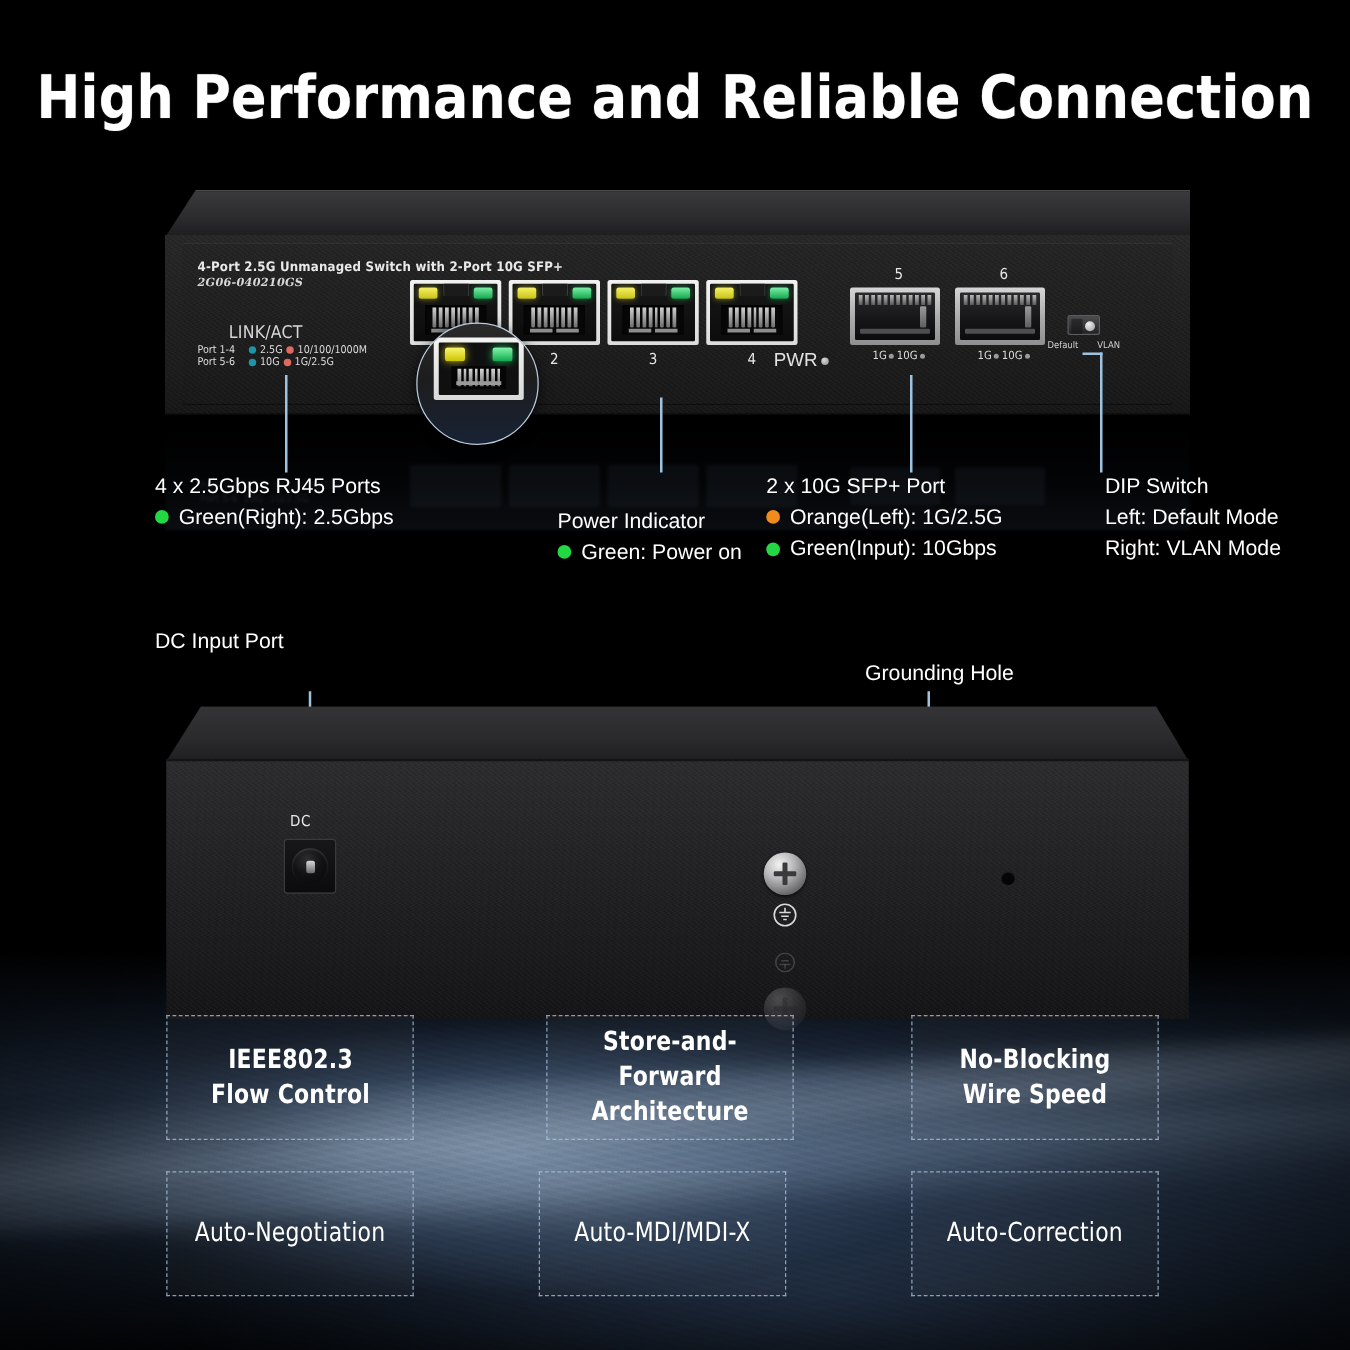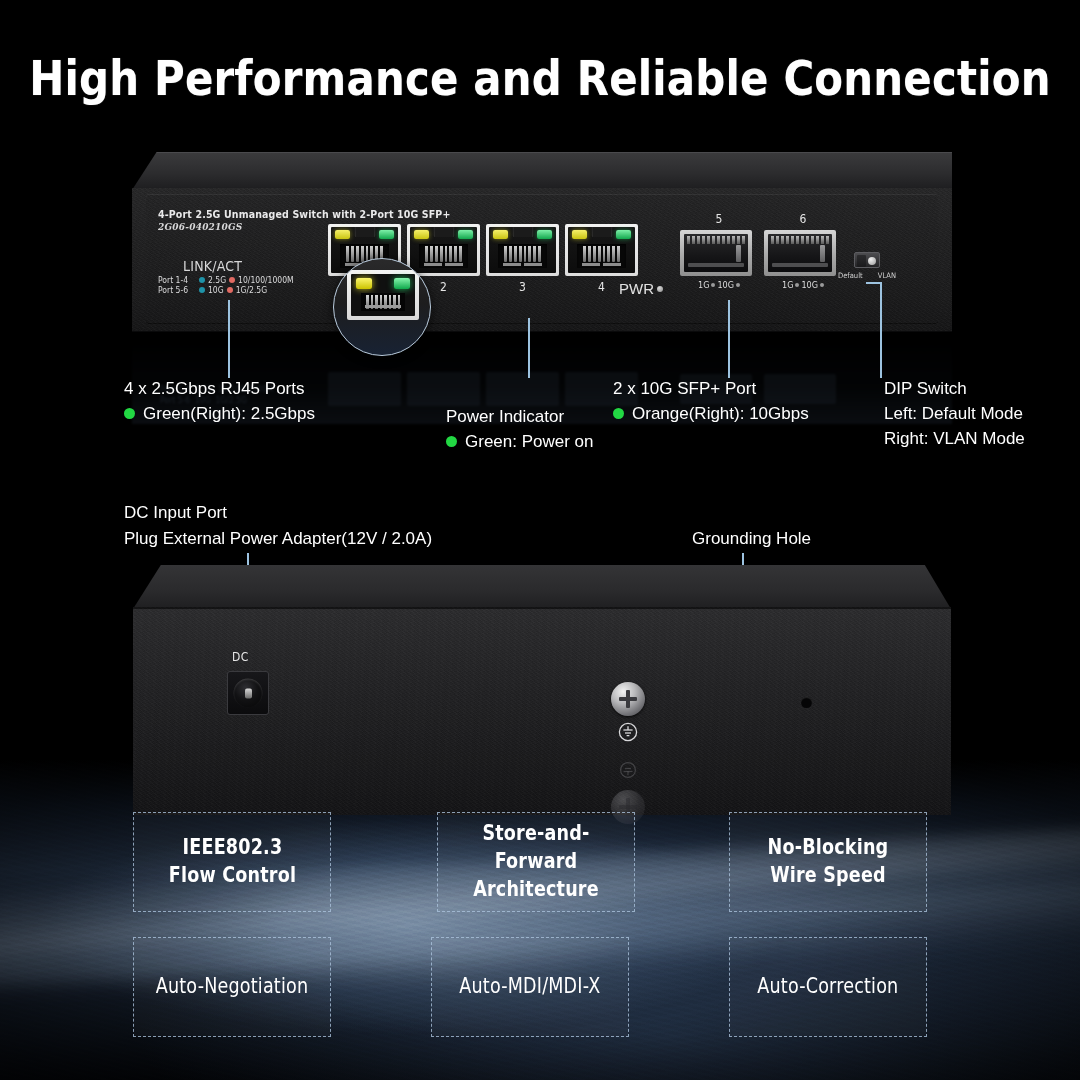--- a/index.html
+++ b/index.html
@@ -606,37 +606,40 @@
     <div class="c-title">Power Indicator</div>
     <div class="c-row">
       <span class="cdot" id="cdot-1-0" style="background: rgb(34, 216, 67);"></span>
       <span>Green: Power on</span>
     </div>
   </div>
 
   <div class="callout" style="left:613px; top:378px;">
     <div class="c-title">2 x 10G SFP+ Port</div>
     <div class="c-row">
+      <span class="cdot" id="cdot-2-0" style="background: rgb(240, 139, 30);"></span>
+      <span>Orange(Left): 1G/2.5G</span>
+    </div>
+    <div class="c-row">
       <span class="cdot" id="cdot-2-1" style="background: rgb(34, 216, 67);"></span>
-      <span>Orange(Right): 10Gbps</span>
+      <span>Green(Input): 10Gbps</span>
     </div>
   </div>
 
   <div class="callout" style="left:884px; top:378px;">
     <div class="c-title">DIP Switch</div>
     <div class="c-row">
       <span>Left: Default Mode</span>
     </div>
     <div class="c-row">
       <span>Right: VLAN Mode</span>
     </div>
   </div>
 
   <div class="rear-label" style="left:124px; top:500px;">DC Input Port</div>
-  <div class="rear-label" style="left:124px; top:526px;">Plug External Power Adapter(12V / 2.0A)</div>
   <div class="rear-label" style="left:692px; top:526px;">Grounding Hole</div>
 
   <div class="lead lead-v" style="left: 247px; top: 553px; width: 2px; height: 120px; background: rgb(157, 195, 224);"></div>
   <div class="lead lead-v" style="left: 742px; top: 553px; width: 2px; height: 142px; background: rgb(157, 195, 224);"></div>
   <div class="lead lead-h" style="left: 640px; top: 695px; width: 104px; height: 2px; background: rgb(157, 195, 224);"></div>
 
   <div id="rear-device">
     <div class="rear-top"></div>
     <div class="rear-face"></div>
     <div class="rear-face-edge"></div>

